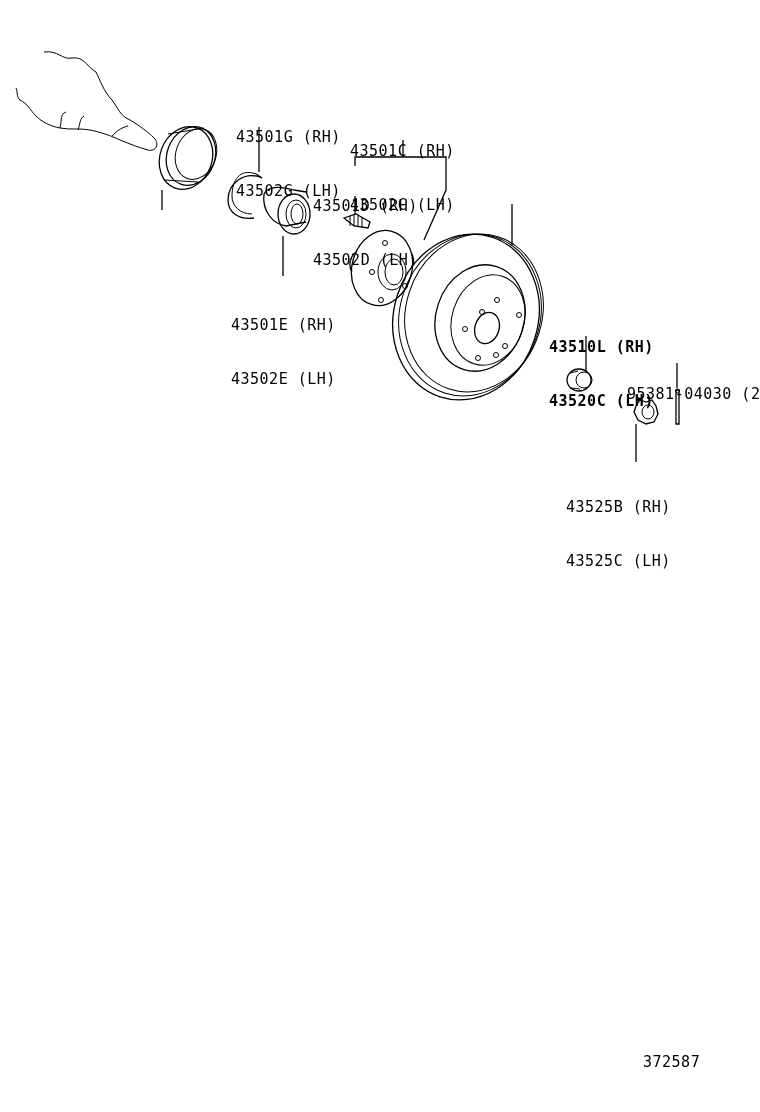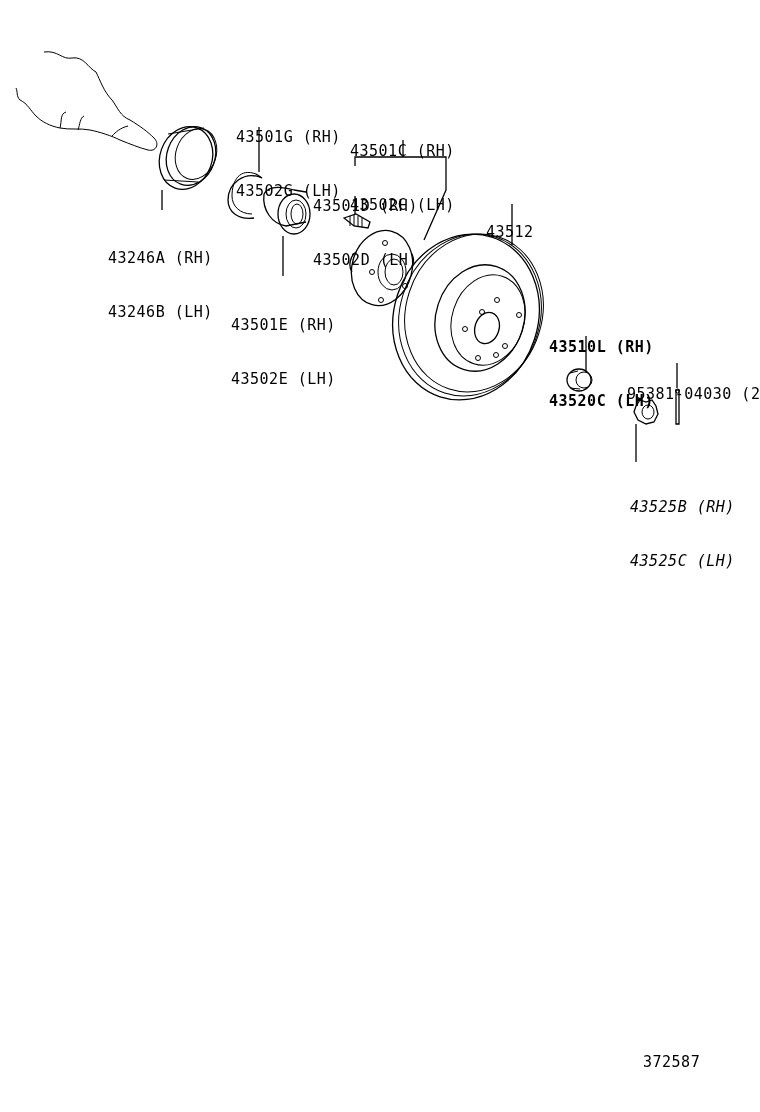--- a/index.html
+++ b/index.html
@@ -103,24 +103,20 @@
       <circle class="th" cx="677.5" cy="391" r="2"></circle>
     </g>
 
     <g>
       <path class="ln" d="M636,406 L640,400 L646,402 L652,400 L656,406 L658,414 L654,422 L646,424 L638,420 L634,412 Z"></path>
       <ellipse class="th" cx="648" cy="412" rx="6" ry="7"></ellipse>
       <line class="ln" x1="636" y1="424" x2="636" y2="462"></line>
     </g>
   </svg>
 
-  <div class="lbl" style="left:108px; top:213px;">
-    <div>43246A (RH)</div>
-    <div>43246B (LH)</div>
-  </div>
 
   <div class="lbl" style="left:236px; top:92px;">
     <div>43501G (RH)</div>
     <div>43502G (LH)</div>
   </div>
 
   <div class="lbl" style="left:231px; top:280px;text-align:right;">
     <div>43501E (RH)</div>
     <div>43502E (LH)</div>
   </div>
@@ -128,32 +124,29 @@
   <div class="lbl" style="left:342px; top:106px;margin-left:8px;">
     <div>43501C (RH)</div>
     <div>43502C (LH)</div>
   </div>
 
   <div class="lbl" style="left:313px; top:161px;">
     <div>43501D (RH)</div>
     <div>43502D (LH)</div>
   </div>
 
-  <div class="lbl" style="left:486px; top:187px;">
-    <div>43512</div>
-  </div>
 
   <div class="lbl" style="left:549px; top:302px;font-weight:bold;">
     <div>43510L (RH)</div>
     <div>43520C (LH)</div>
   </div>
 
   <div class="lbl" style="left:627px; top:349px;">
     <div>95381-04030 (2)</div>
   </div>
 
-  <div class="lbl" style="left:630px; top:462px;font-style:italic;">
+  <div class="lbl" style="left:566px; top:462px;">
     <div>43525B (RH)</div>
     <div>43525C (LH)</div>
   </div>
 
   <div class="lbl" style="left:643px; top:1053px;">372587</div>
 </div>
 
 </body></html>

